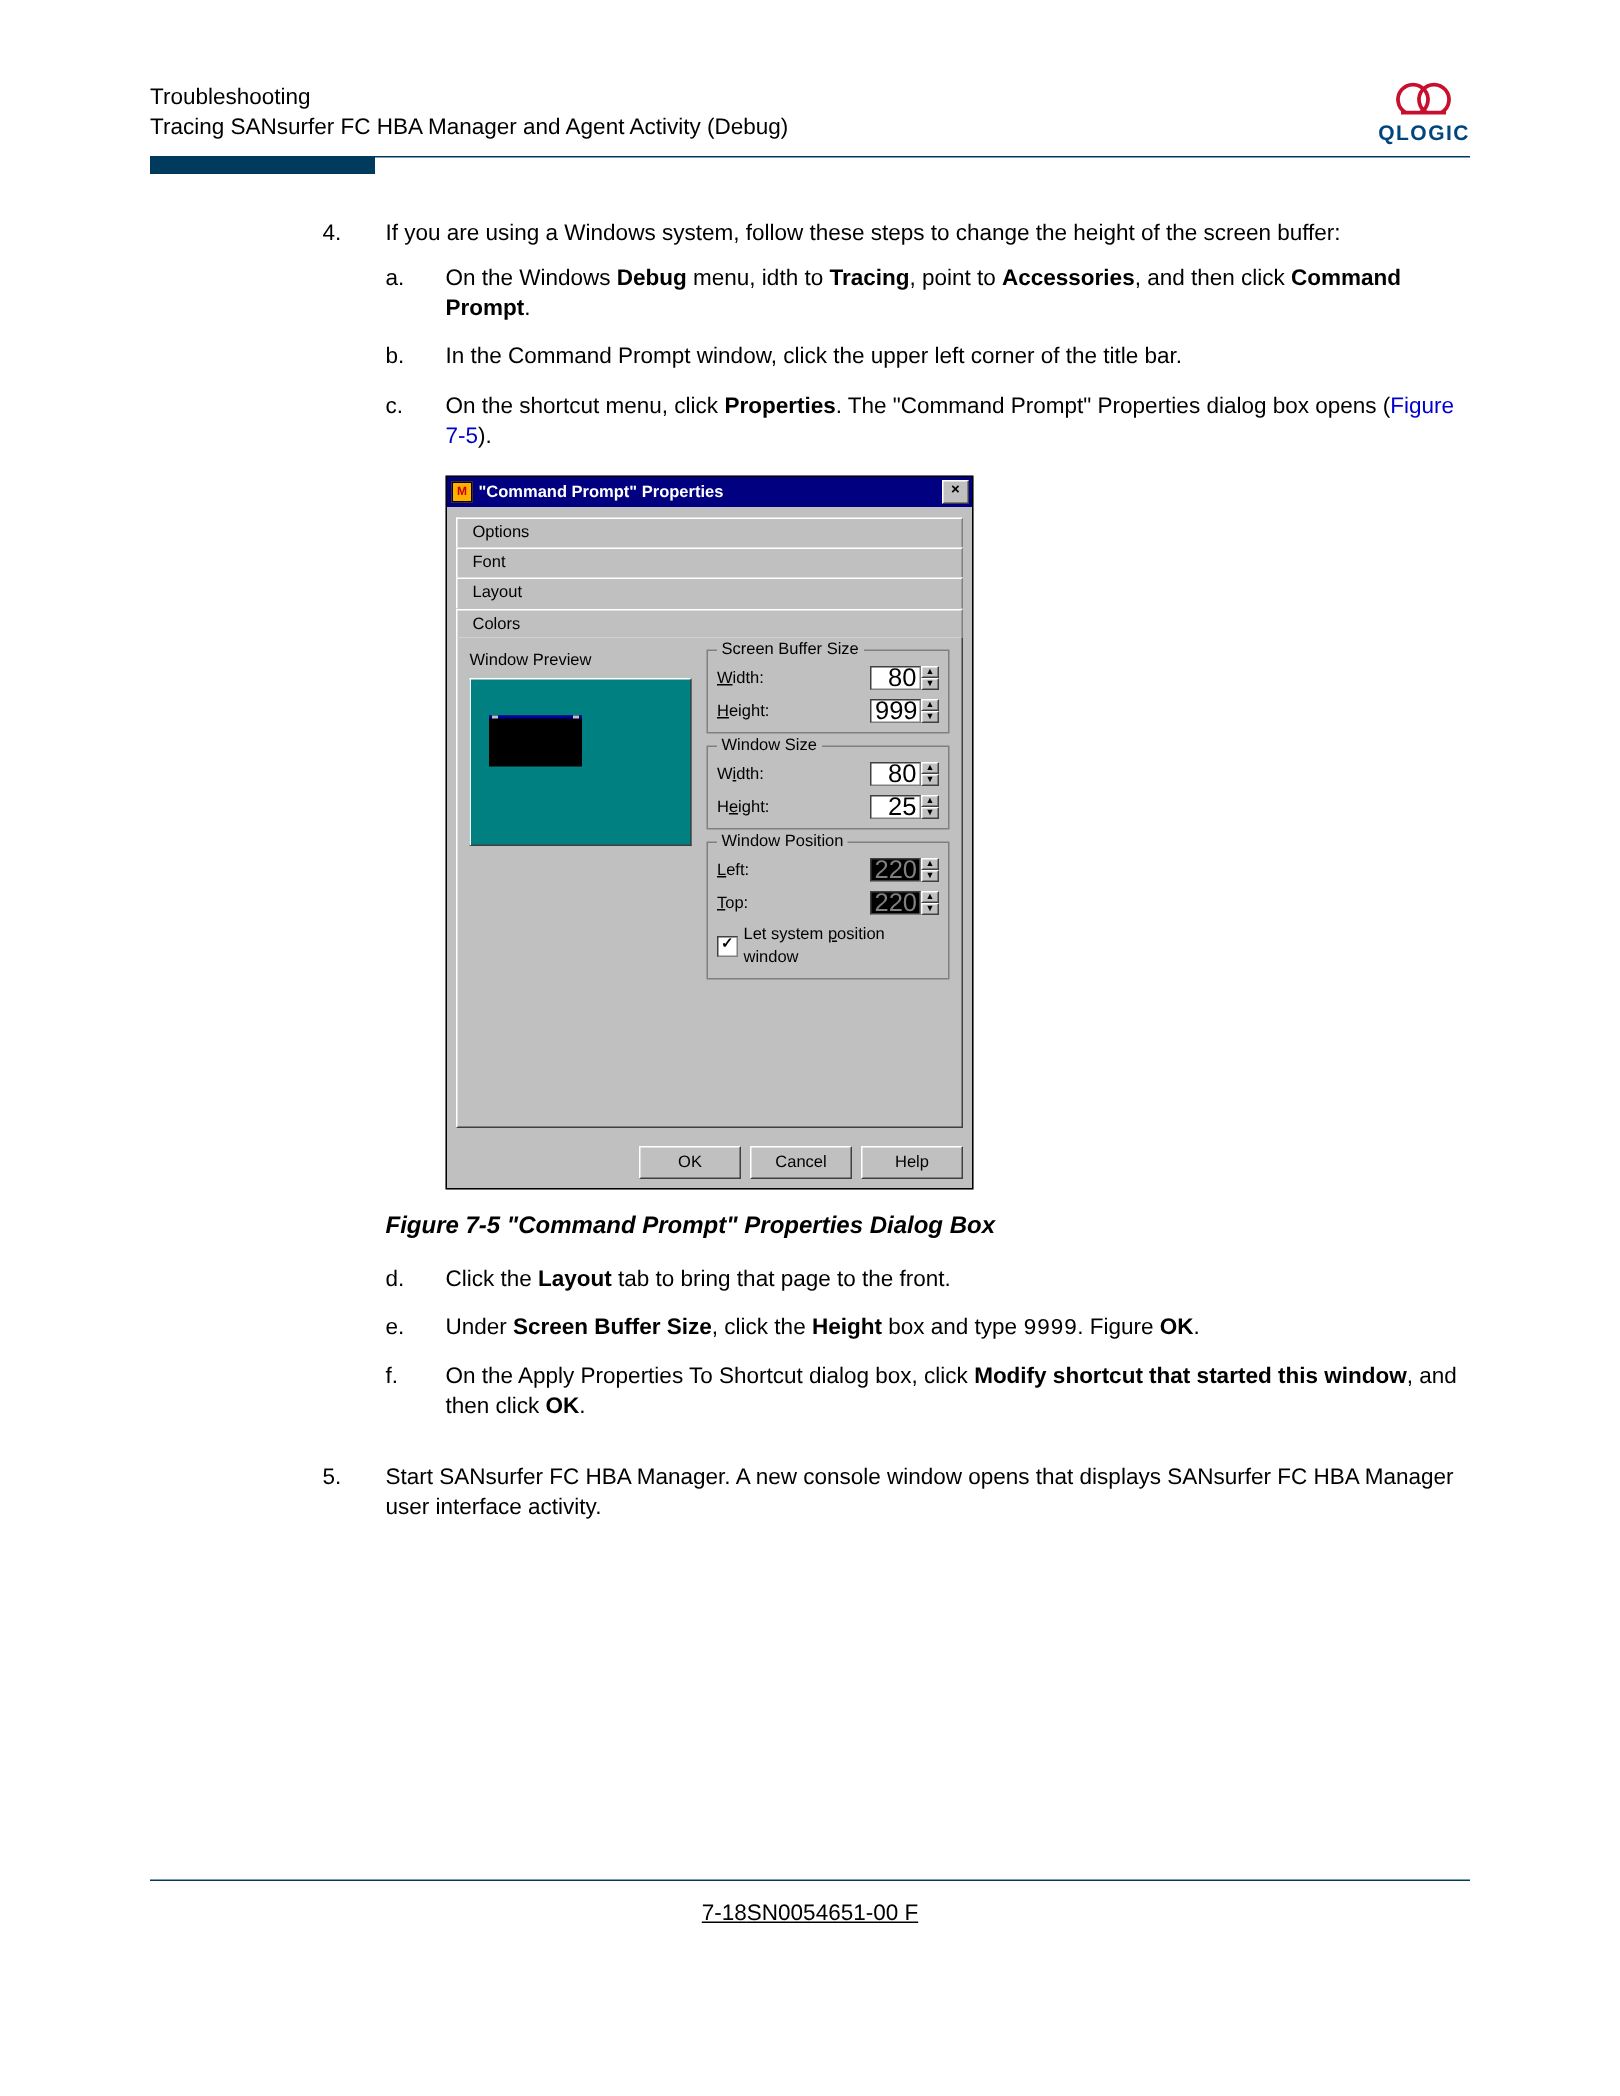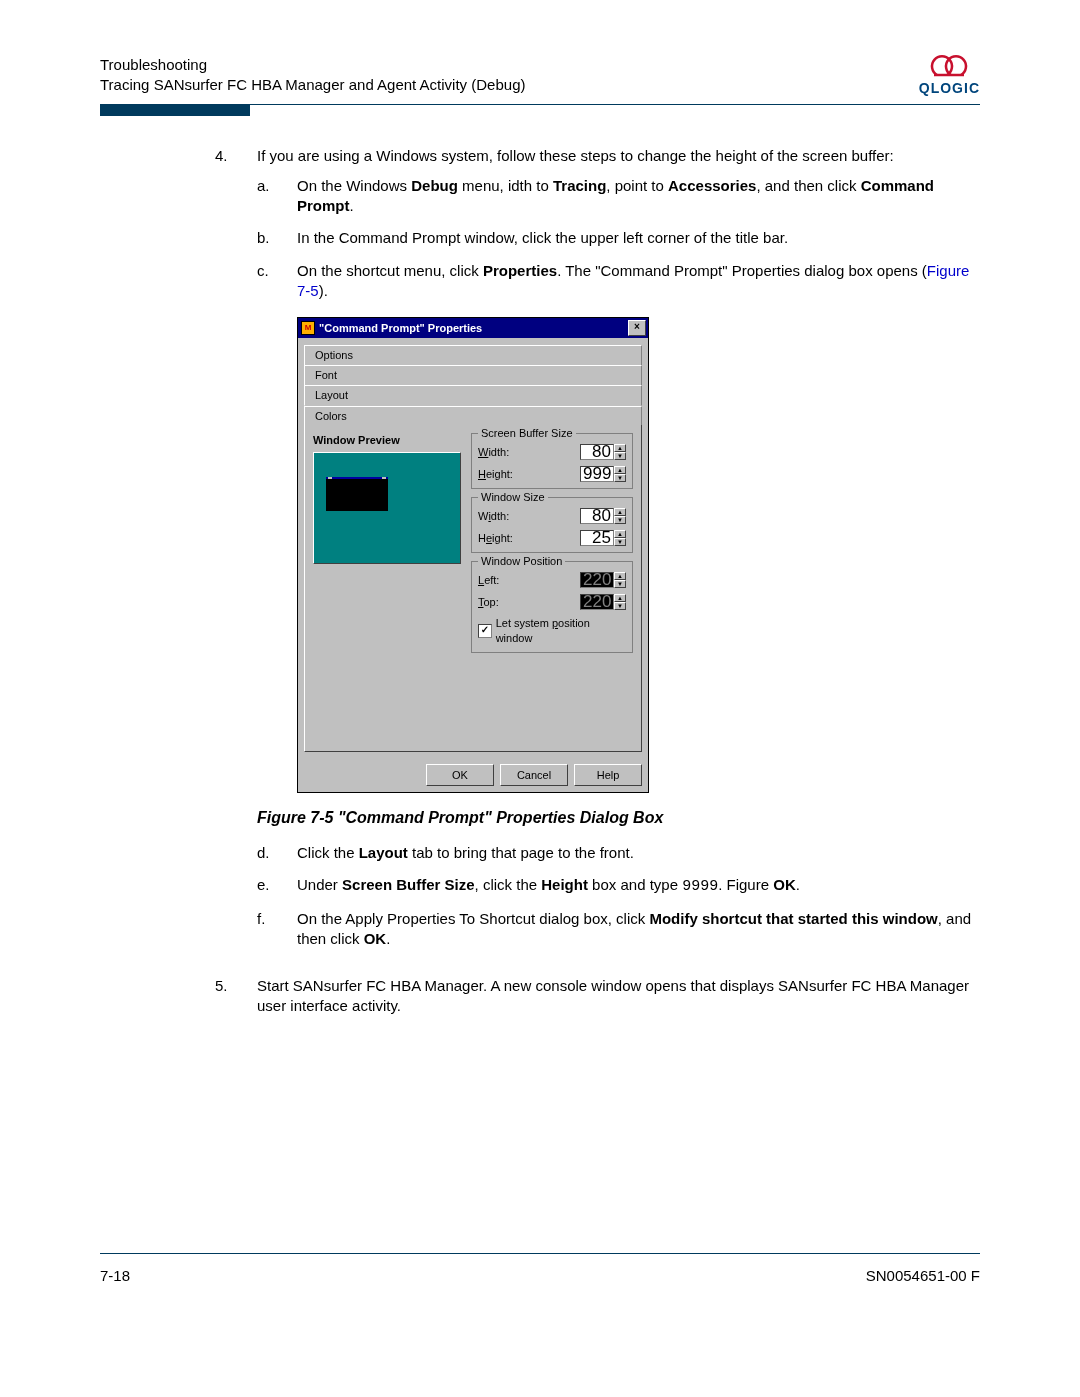--- a/index.html
+++ b/index.html
@@ -107,22 +107,23 @@
     bottom: 78px;
     height: 1px;
     background: #003a5d;
   }
   .footer {
     position: absolute;
     left: 100px;
     right: 100px;
     bottom: 48px;
     display: flex;
-    justify-content: space-between;
+    justify-content: center;
     font-size: 15px;
+    text-decoration: underline;
   }
 
   
   .dlg-wrap { margin: 16px 0 4px 40px; }
   .dlg {
     width: 350px;
     background: #c0c0c0;
     border: 1px solid #000;
     font-family: "MS Sans Serif", Tahoma, Arial, sans-serif;
     font-size: 11px;
@@ -184,21 +185,21 @@
     border: 1px solid #fff;
     border-right-color: #404040;
     border-bottom-color: #404040;
     padding: 8px 8px 90px 8px;
     display: flex;
     gap: 10px;
     min-height: 300px;
     box-sizing: border-box;
   }
   .left-col { width: 148px; }
-  .preview-label { margin-bottom: 4px; font-weight: bold; }
+  .preview-label { margin-bottom: 4px; }
   .preview-box {
     width: 146px;
     height: 110px;
     border: 1px solid #fff;
     border-right-color: #404040;
     border-bottom-color: #404040;
     background: #008080;
     position: relative;
   }
   .preview-inner {

